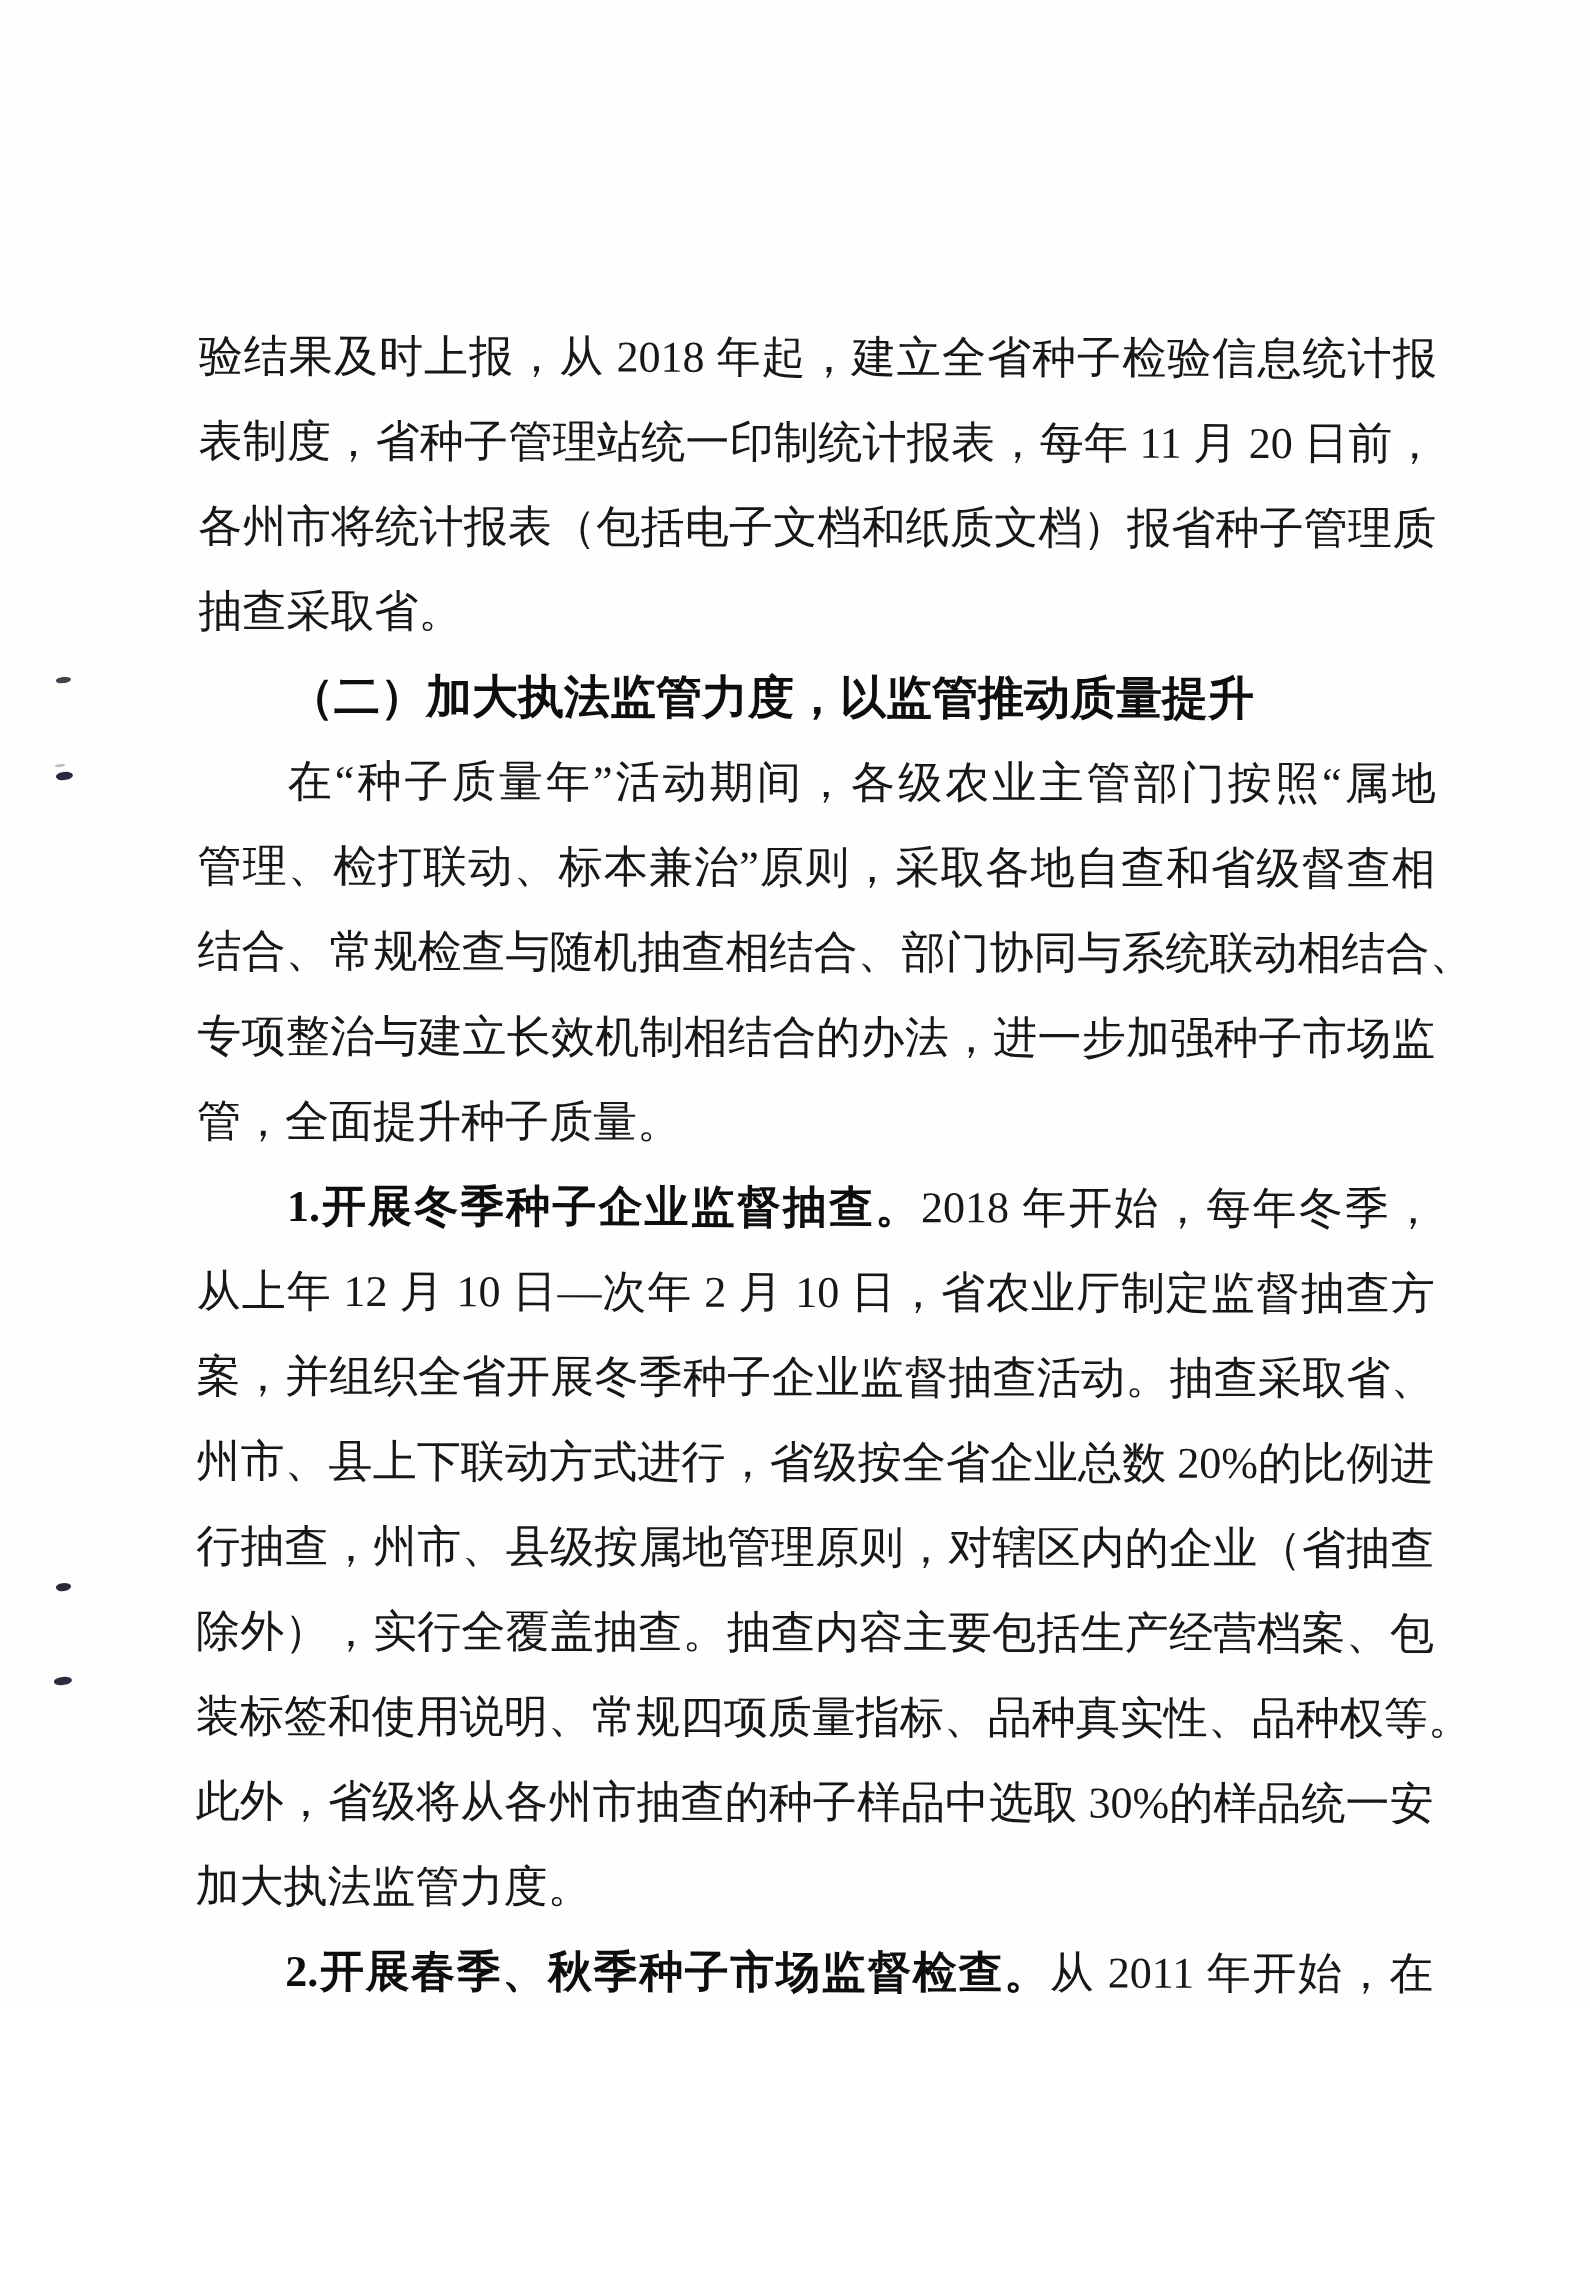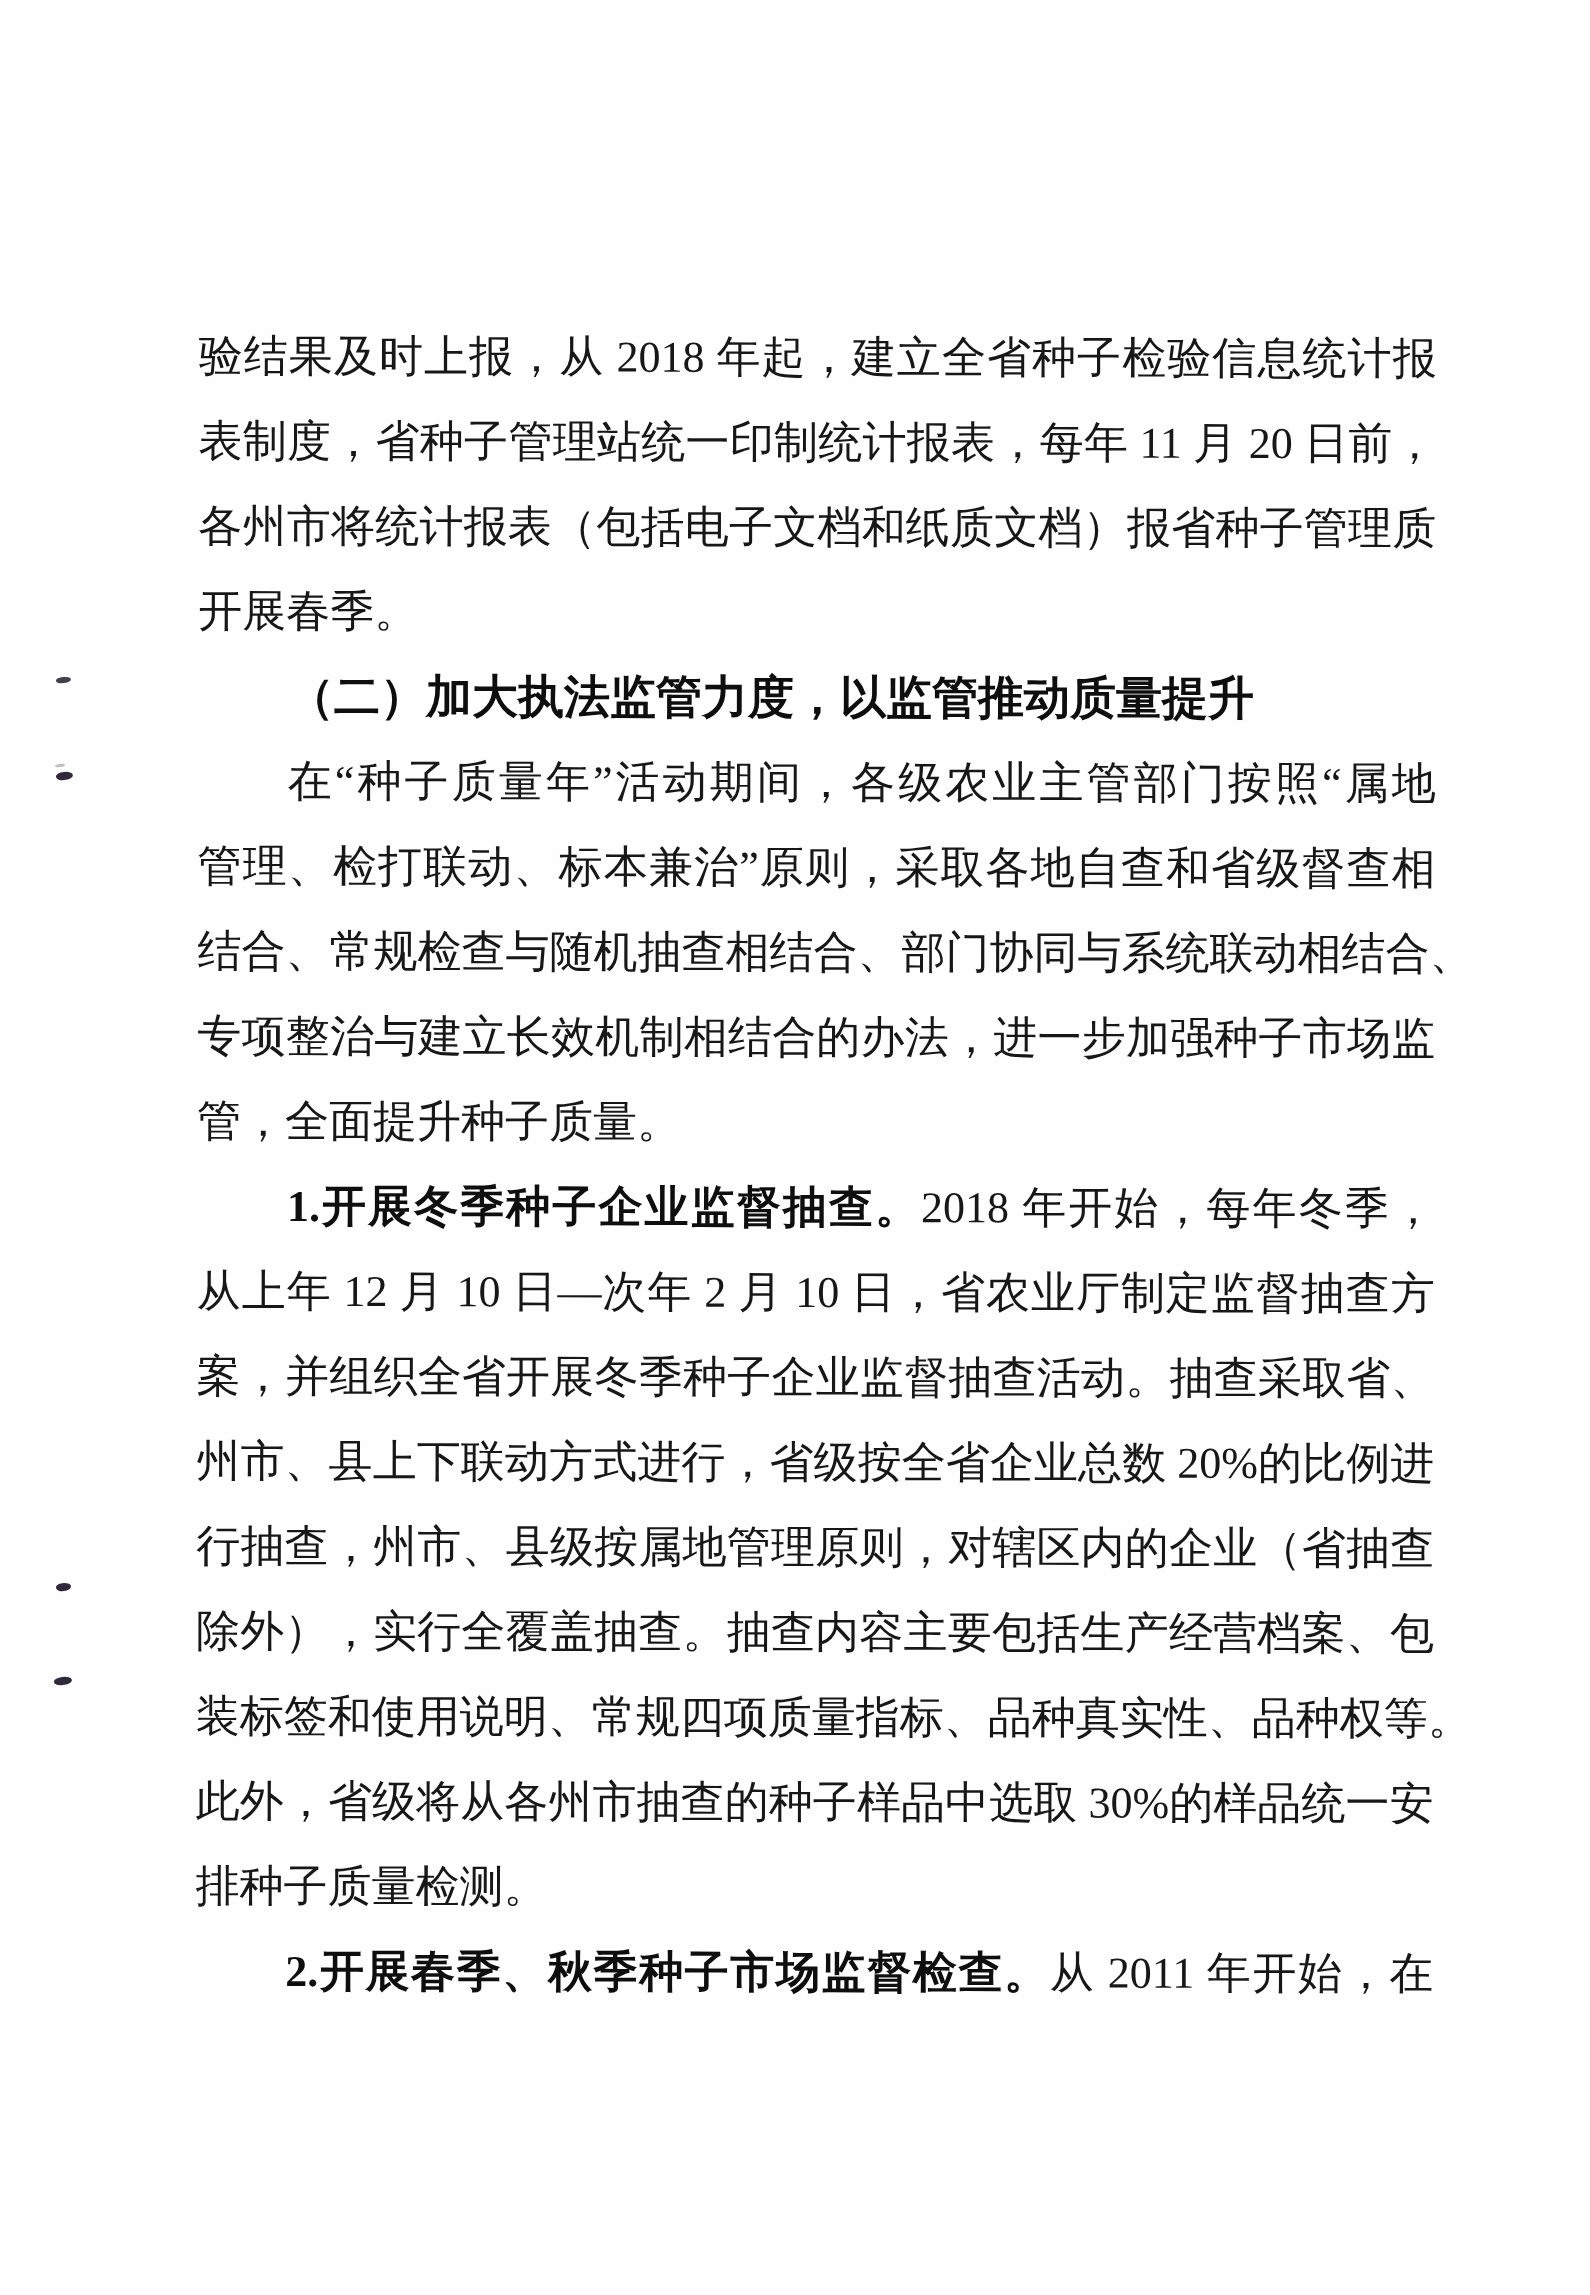--- a/index.html
+++ b/index.html
@@ -71,42 +71,42 @@
 </style>
 </head>
 <body>
 
 <div class="page">
   <div class="text-block" id="text-root">
       <div class="block body">
         <div class="line"><span class="seg">验结果及时上报，从 2018 年起，建立全省种子检验信息统计报</span></div>
         <div class="line"><span class="seg">表制度，省种子管理站统一印制统计报表，每年 11 月 20 日前，</span></div>
         <div class="line"><span class="seg">各州市将统计报表（包括电子文档和纸质文档）报省种子管理质</span></div>
-        <div class="line end"><span class="seg">开展春季。</span></div>
+        <div class="line end"><span class="seg">抽查采取省。</span></div>
       </div>
       <div class="block heading indent">
         <div class="line end"><span class="seg seg-b">（二）加大执法监管力度，以监管推动质量提升</span></div>
       </div>
       <div class="block body indent">
         <div class="line"><span class="seg">在“种子质量年”活动期间，各级农业主管部门按照“属地</span></div>
         <div class="line"><span class="seg">管理、检打联动、标本兼治”原则，采取各地自查和省级督查相</span></div>
         <div class="line"><span class="seg">结合、常规检查与随机抽查相结合、部门协同与系统联动相结合、</span></div>
         <div class="line"><span class="seg">专项整治与建立长效机制相结合的办法，进一步加强种子市场监</span></div>
         <div class="line end"><span class="seg">管，全面提升种子质量。</span></div>
       </div>
       <div class="block body indent">
         <div class="line"><span class="seg seg-b">1.开展冬季种子企业监督抽查。</span><span class="seg">2018 年开始，每年冬季，</span></div>
         <div class="line"><span class="seg">从上年 12 月 10 日—次年 2 月 10 日，省农业厅制定监督抽查方</span></div>
         <div class="line"><span class="seg">案，并组织全省开展冬季种子企业监督抽查活动。抽查采取省、</span></div>
         <div class="line"><span class="seg">州市、县上下联动方式进行，省级按全省企业总数 20%的比例进</span></div>
         <div class="line"><span class="seg">行抽查，州市、县级按属地管理原则，对辖区内的企业（省抽查</span></div>
         <div class="line"><span class="seg">除外），实行全覆盖抽查。抽查内容主要包括生产经营档案、包</span></div>
         <div class="line"><span class="seg">装标签和使用说明、常规四项质量指标、品种真实性、品种权等。</span></div>
         <div class="line"><span class="seg">此外，省级将从各州市抽查的种子样品中选取 30%的样品统一安</span></div>
-        <div class="line end"><span class="seg">排种子质量检测。</span></div>
+        <div class="line end"><span class="seg">加大执法监管力度。</span></div>
       </div>
       <div class="block body indent">
         <div class="line"><span class="seg seg-b">2.开展春季、秋季种子市场监督检查。</span><span class="seg">从 2011 年开始，在</span></div>
       </div>
     </div>
   <div class="page-number">— 5 —</div>
   <div id="marks-root">
       <div class="mark" style="left: 56px; top: 677px; width: 15.4px; height: 6.4px; opacity: 0.85;"></div>
       <div class="mark" style="left: 55px; top: 764px; width: 10.3px; height: 3.2px; opacity: 0.28;"></div>
       <div class="mark" style="left: 56px; top: 772px; width: 16.7px; height: 8.3px; opacity: 0.95;"></div>

